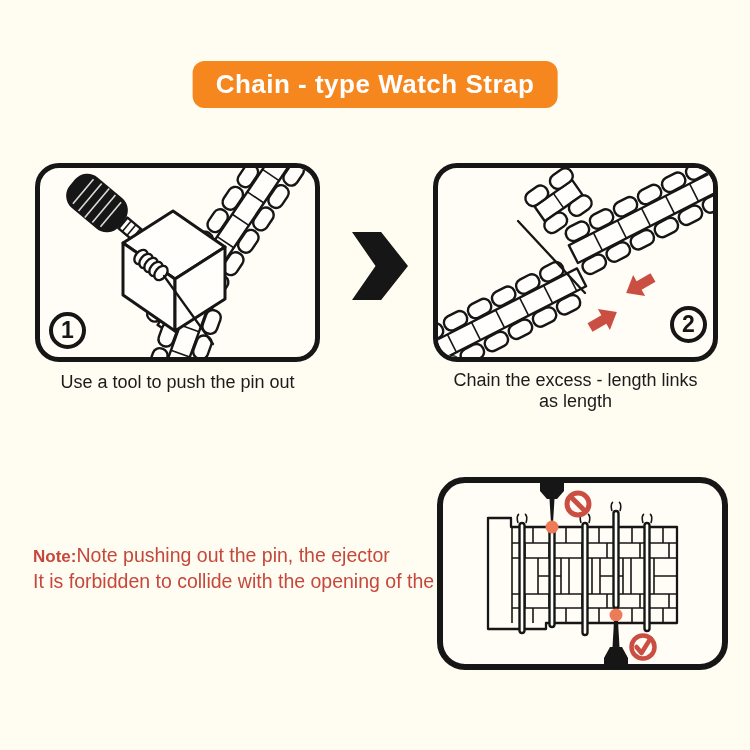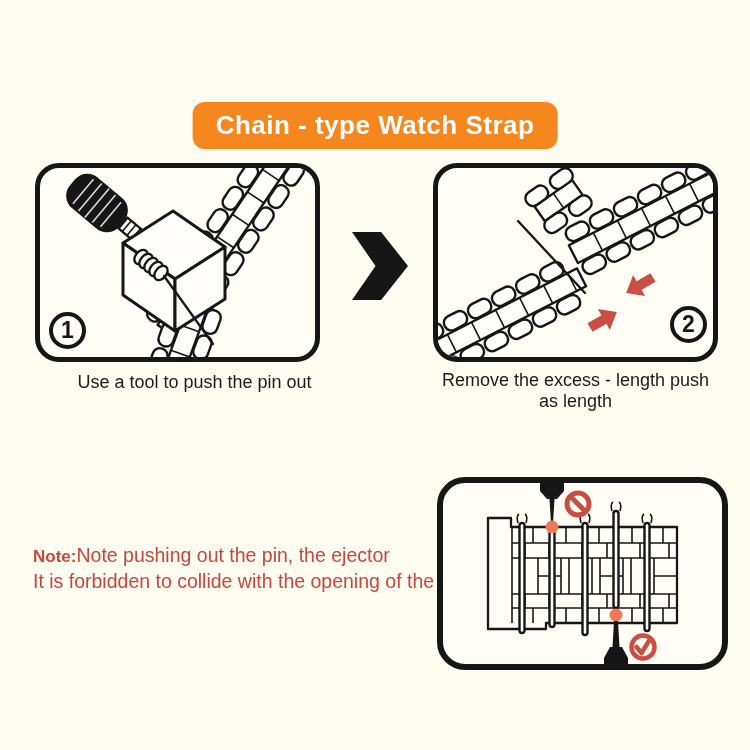--- a/index.html
+++ b/index.html
@@ -6,40 +6,40 @@
     --bg-cream:#FFFCF2; --panel-bg:#FFFDF6; --banner-orange:#F6861E; --banner-text:#FFFFFF;
     --note-red:#C6473C; --arrow-red:#CB4E42; --accent-dot:#EE7B58; --line-black:#161616;
   }
   html,body{margin:0;padding:0;}
   body{width:750px;height:750px;background:var(--bg-cream);font-family:"Liberation Sans",sans-serif;overflow:hidden;}
   .stage{position:relative;width:750px;height:750px;}
 
   .banner{position:absolute;left:50%;top:61px;transform:translateX(-50%);
     background:var(--banner-orange);color:var(--banner-text);
     font-size:26px;font-weight:bold;letter-spacing:.5px;
-    padding:8px 23px;border-radius:12px;white-space:nowrap;margin-top:41px;}
+    padding:8px 23px;border-radius:12px;white-space:nowrap;}
 
   .panel{position:absolute;box-sizing:border-box;background:var(--panel-bg);
     border:5px solid var(--line-black);border-radius:24px;overflow:hidden;}
   .panel1{left:35px;top:163px;width:285px;height:199px;}
   .panel2{left:433px;top:163px;width:285px;height:199px;}
   .panel3{left:437px;top:477px;width:291px;height:193px;border-width:6px;border-radius:28px;}
   .panel svg{display:block;width:100%;height:100%;}
 
   .chevron{position:absolute;left:352px;top:232px;width:56px;height:68px;background:var(--line-black);
     clip-path:polygon(0% 0%,52% 0%,100% 50%,52% 100%,0% 100%,42% 50%);}
 
   .badge{position:absolute;width:37px;height:37px;box-sizing:border-box;border:4px solid var(--line-black);
     border-radius:50%;background:var(--panel-bg);display:flex;align-items:center;justify-content:center;
     font-weight:bold;font-size:23px;color:var(--line-black);}
   .badge1{left:9px;bottom:8px;}
   .badge2{right:6px;bottom:14px;}
 
   .caption{position:absolute;text-align:center;color:#1b1b1b;font-size:18px;line-height:21px;}
-  .caption1{left:52px;width:285px;top:372px;}
+  .caption1{left:35px;width:285px;top:372px;}
   .caption2{left:433px;width:285px;top:370px;}
 
   .note{position:absolute;left:33px;top:543px;width:440px;color:var(--note-red);
     font-size:19.5px;line-height:25px;}
   .note-label{font-weight:bold;font-size:17px;}
 
   
   .ln{fill:none;stroke:var(--line-black);stroke-width:2.3;stroke-linejoin:round;stroke-linecap:round;}
   .thin{fill:none;stroke:var(--line-black);stroke-width:1.6;}
   .wh{fill:#FFFEFA;stroke:var(--line-black);stroke-width:2.4;stroke-linejoin:round;}
@@ -232,21 +232,21 @@
         <path class="redf" d="M-15,-5 L1,-5 L1,-12 L16,0 L1,12 L1,5 L-15,5 Z"></path>
       </g>
     </svg>
     <div class="badge badge2">
       <span>2</span>
     </div>
   </div>
 
   <div class="caption caption1">Use a tool to push the pin out</div>
   <div class="caption caption2">
-    <div>Remove the excess - length push</div>
+    <div>Chain the excess - length links</div>
     <div>as length</div>
   </div>
 
   <div class="note">
     <div>
       <span class="note-label">Note:</span><span>Note pushing out the pin, the ejector</span>
     </div>
     <div>It is forbidden to collide with the opening of the pin.</div>
   </div>
 

